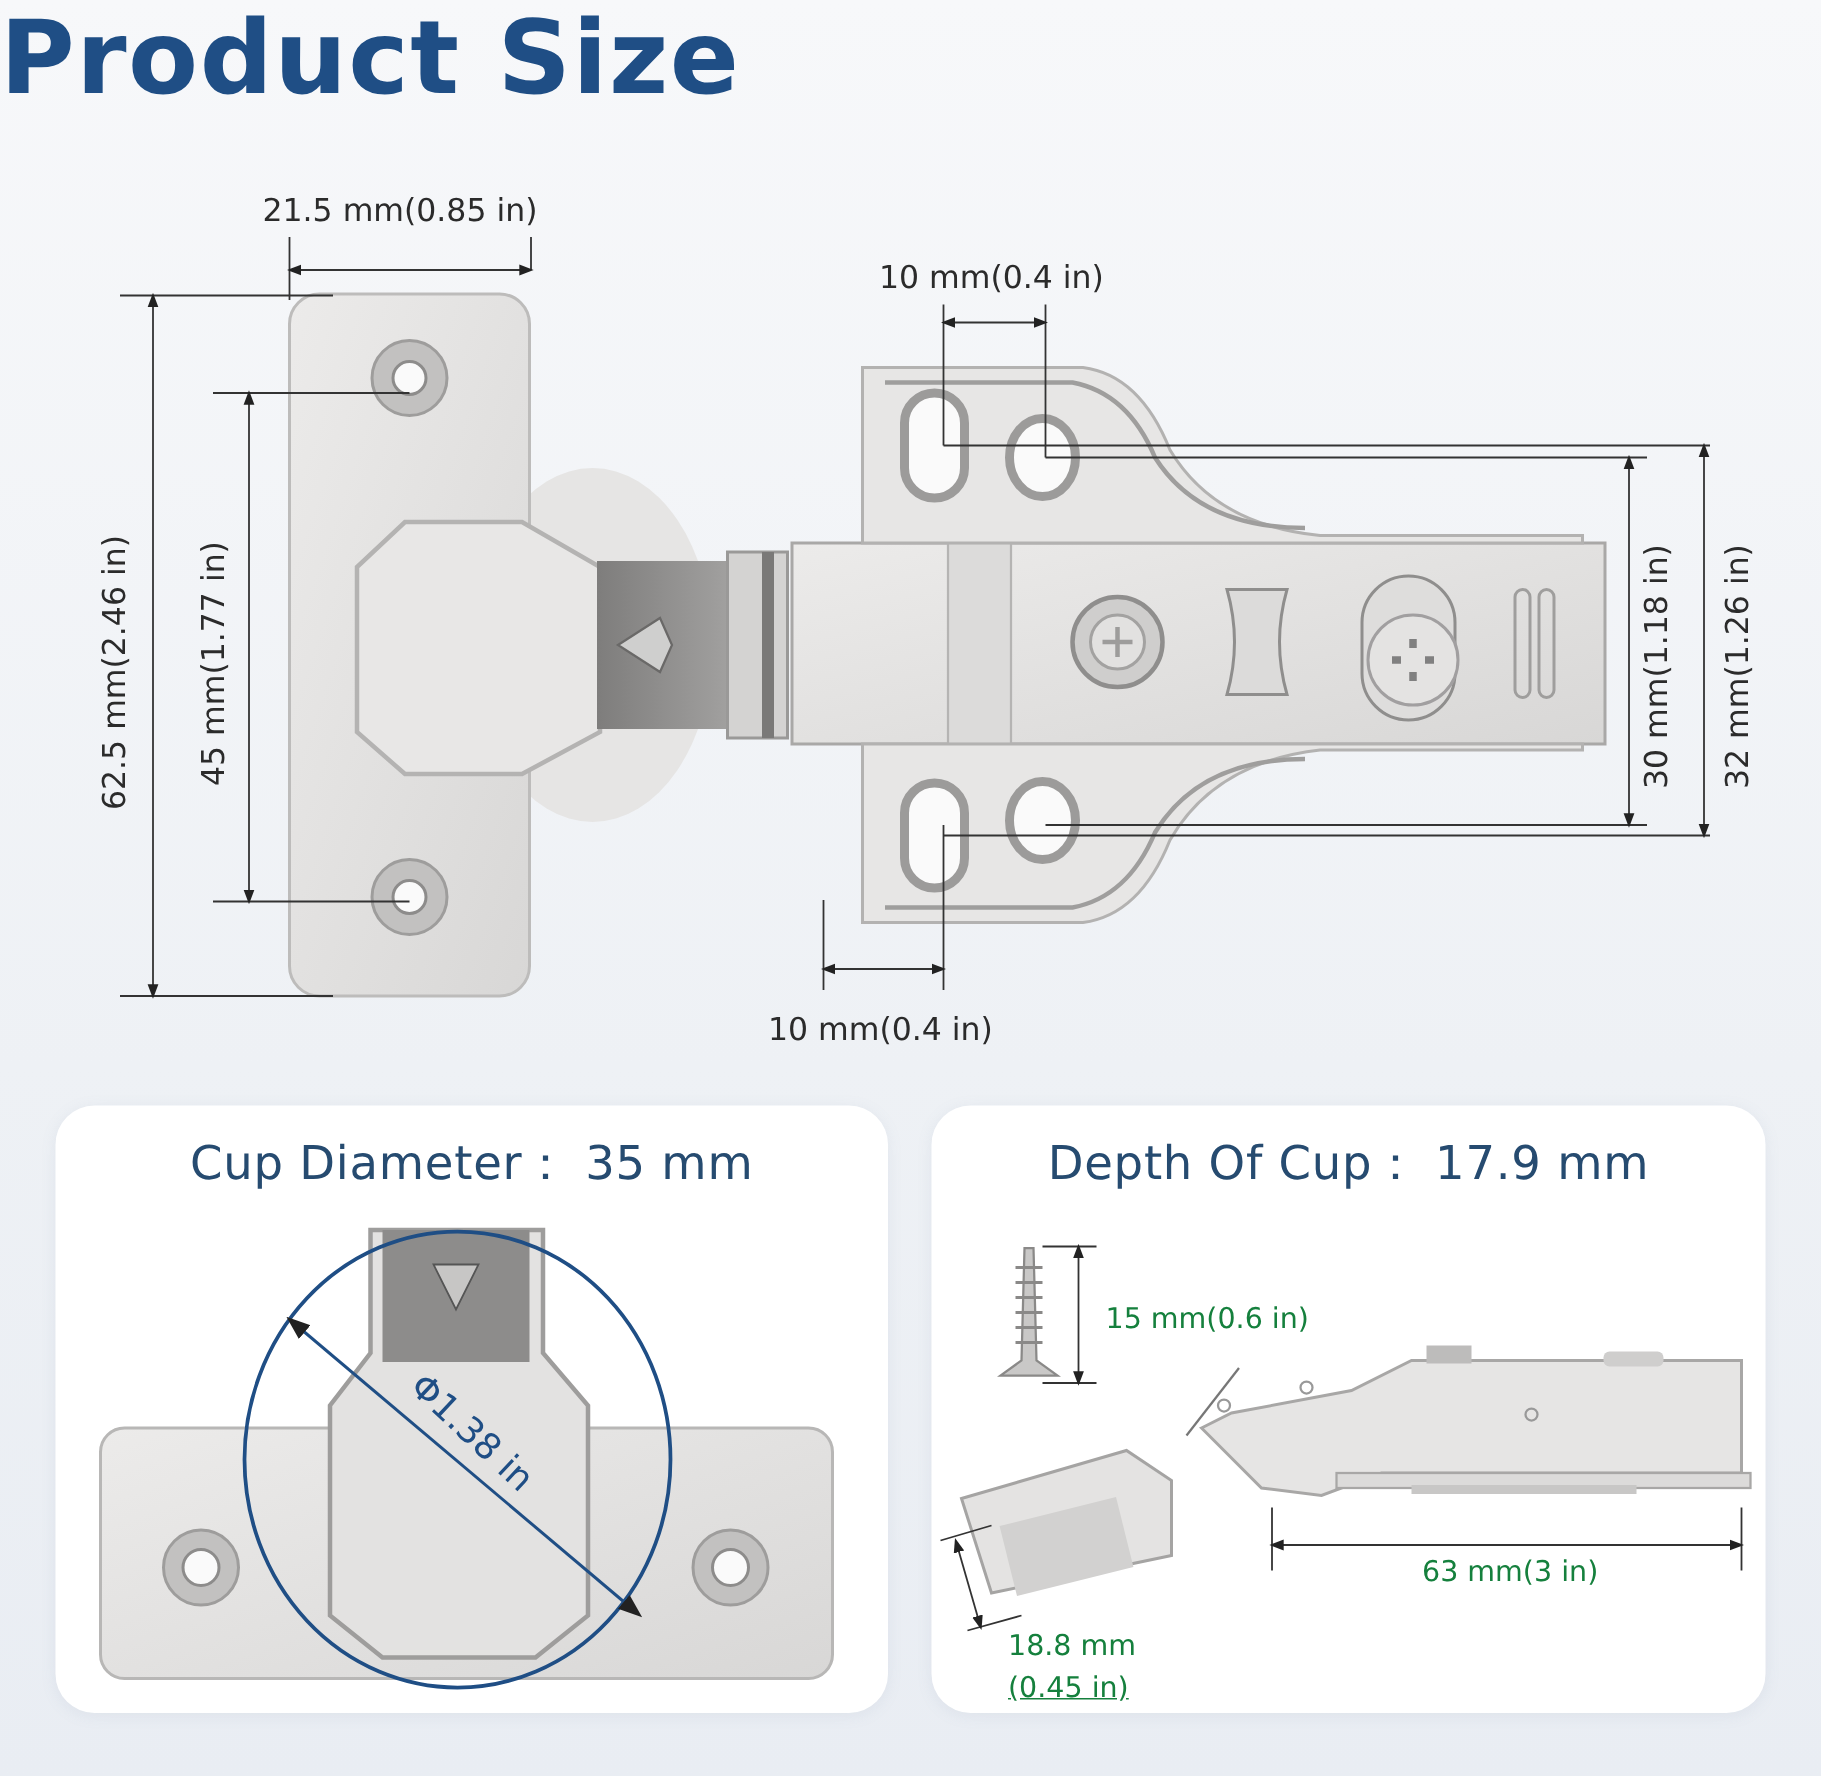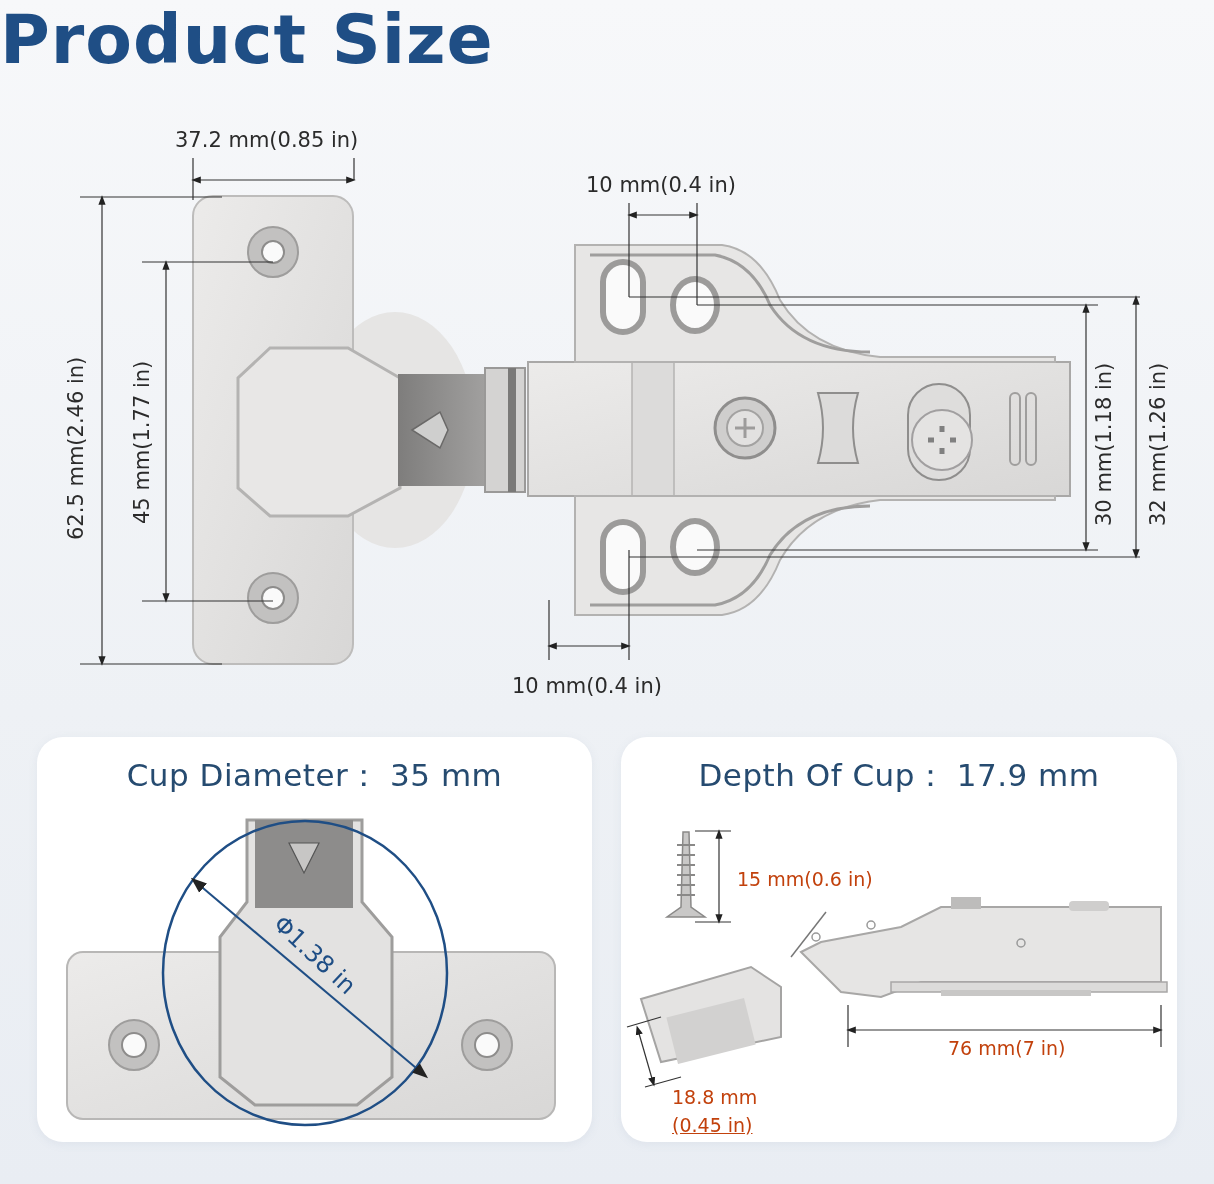--- a/index.html
+++ b/index.html
@@ -25,21 +25,21 @@
     position: absolute; background: #ffffff; border-radius: 26px;
     box-shadow: 0 2px 10px rgba(120,140,170,0.10);
   }
   .panel-title {
     position: absolute; left: 0; right: 0; top: 18px; text-align: center;
     font-family: "DejaVu Sans", sans-serif; font-size: 31px; color: #264b70;
     letter-spacing: 0.5px;
   }
   .small-dim {
     position: absolute; font-family: "DejaVu Sans", sans-serif; font-size: 19px;
-    color: #c2410c; white-space: nowrap; line-height: 26px;
+    color: #15803d; white-space: nowrap; line-height: 26px;
   }
   .rot-label {
     position: absolute; font-family: "DejaVu Sans", sans-serif; font-size: 24px;
     color: #1f4e85; transform-origin: left top; transform: rotate(43deg); white-space: nowrap;
   }
 </style>
 </head>
 <body>
 
 <div class="page-title">Product Size</div>
@@ -130,21 +130,21 @@
 
     <line x1="629" y1="297" x2="1140" y2="297"></line>
     <line x1="697" y1="305" x2="1098" y2="305"></line>
     <line x1="697" y1="550" x2="1098" y2="550"></line>
     <line x1="629" y1="557" x2="1140" y2="557"></line>
     <line x1="1086" y1="308" x2="1086" y2="547" marker-start="url(#arr)" marker-end="url(#arr)"></line>
     <line x1="1136" y1="300" x2="1136" y2="554" marker-start="url(#arr)" marker-end="url(#arr)"></line>
   </g>
 </svg>
 
-<div class="dim" style="left:175px; top:128px;">37.2 mm(0.85 in)</div>
+<div class="dim" style="left:175px; top:128px;">21.5 mm(0.85 in)</div>
 <div class="dim vert" style="left:64px; top:540px;">62.5 mm(2.46 in)</div>
 <div class="dim vert" style="left:130px; top:524px;">45 mm(1.77 in)</div>
 <div class="dim" style="left:586px; top:173px;">10 mm(0.4 in)</div>
 <div class="dim" style="left:512px; top:674px;">10 mm(0.4 in)</div>
 <div class="dim vert" style="left:1092px; top:526px;">30 mm(1.18 in)</div>
 <div class="dim vert" style="left:1146px; top:526px;">32 mm(1.26 in)</div>
 
 <div class="panel" style="left:37px; top:737px; width:555px; height:405px;">
   <div class="panel-title">Cup Diameter： 35 mm</div>
   <svg width="555" height="405" style="position:absolute;left:0;top:0;">
@@ -194,16 +194,16 @@
     <g stroke="#333" stroke-width="1.2" fill="none">
       <line x1="227" y1="268" x2="227" y2="310"></line>
       <line x1="540" y1="268" x2="540" y2="310"></line>
       <line x1="230" y1="293" x2="537" y2="293" marker-start="url(#arr)" marker-end="url(#arr)"></line>
       <line x1="6" y1="290" x2="40" y2="280"></line>
       <line x1="24" y1="350" x2="60" y2="340"></line>
       <line x1="17" y1="293" x2="32" y2="345" marker-start="url(#arr)" marker-end="url(#arr)"></line>
     </g>
   </svg>
   <div class="small-dim" style="left:116px; top:129px;">15 mm(0.6 in)</div>
-  <div class="small-dim" style="left:327px; top:298px;">76 mm(7 in)</div>
+  <div class="small-dim" style="left:327px; top:298px;">63 mm(3 in)</div>
   <div class="small-dim" style="left:51px; top:347px;">18.8 mm</div>
   <div class="small-dim" style="left:51px; top:375px;text-decoration:underline;">(0.45 in)</div>
 </div>
 
 </body></html>

